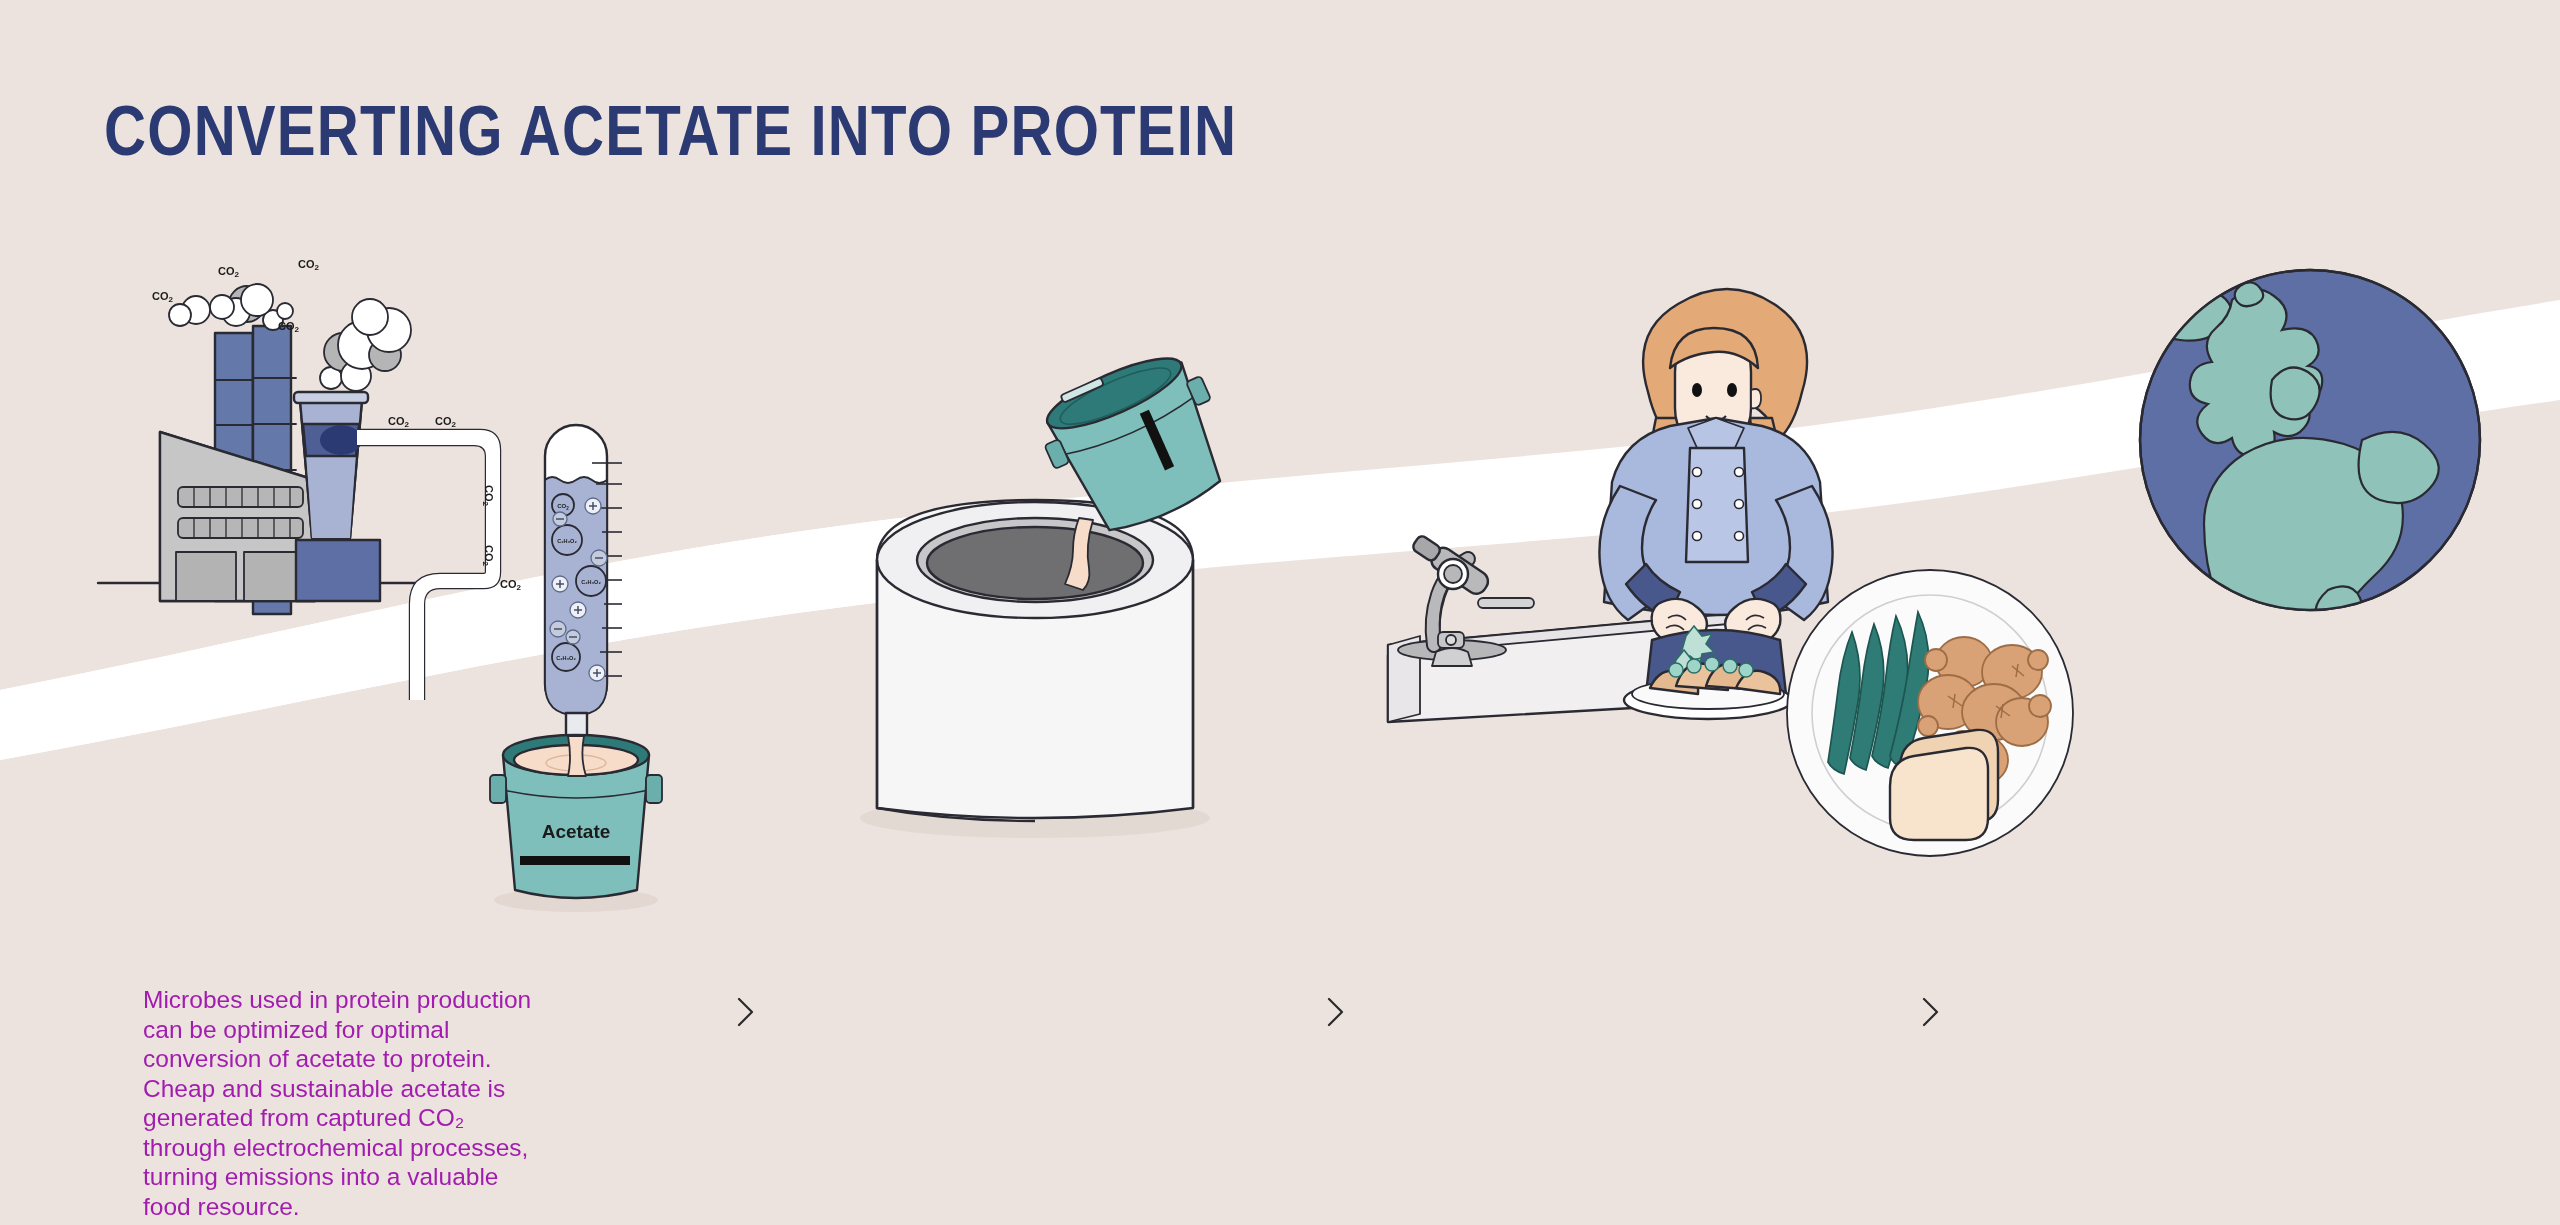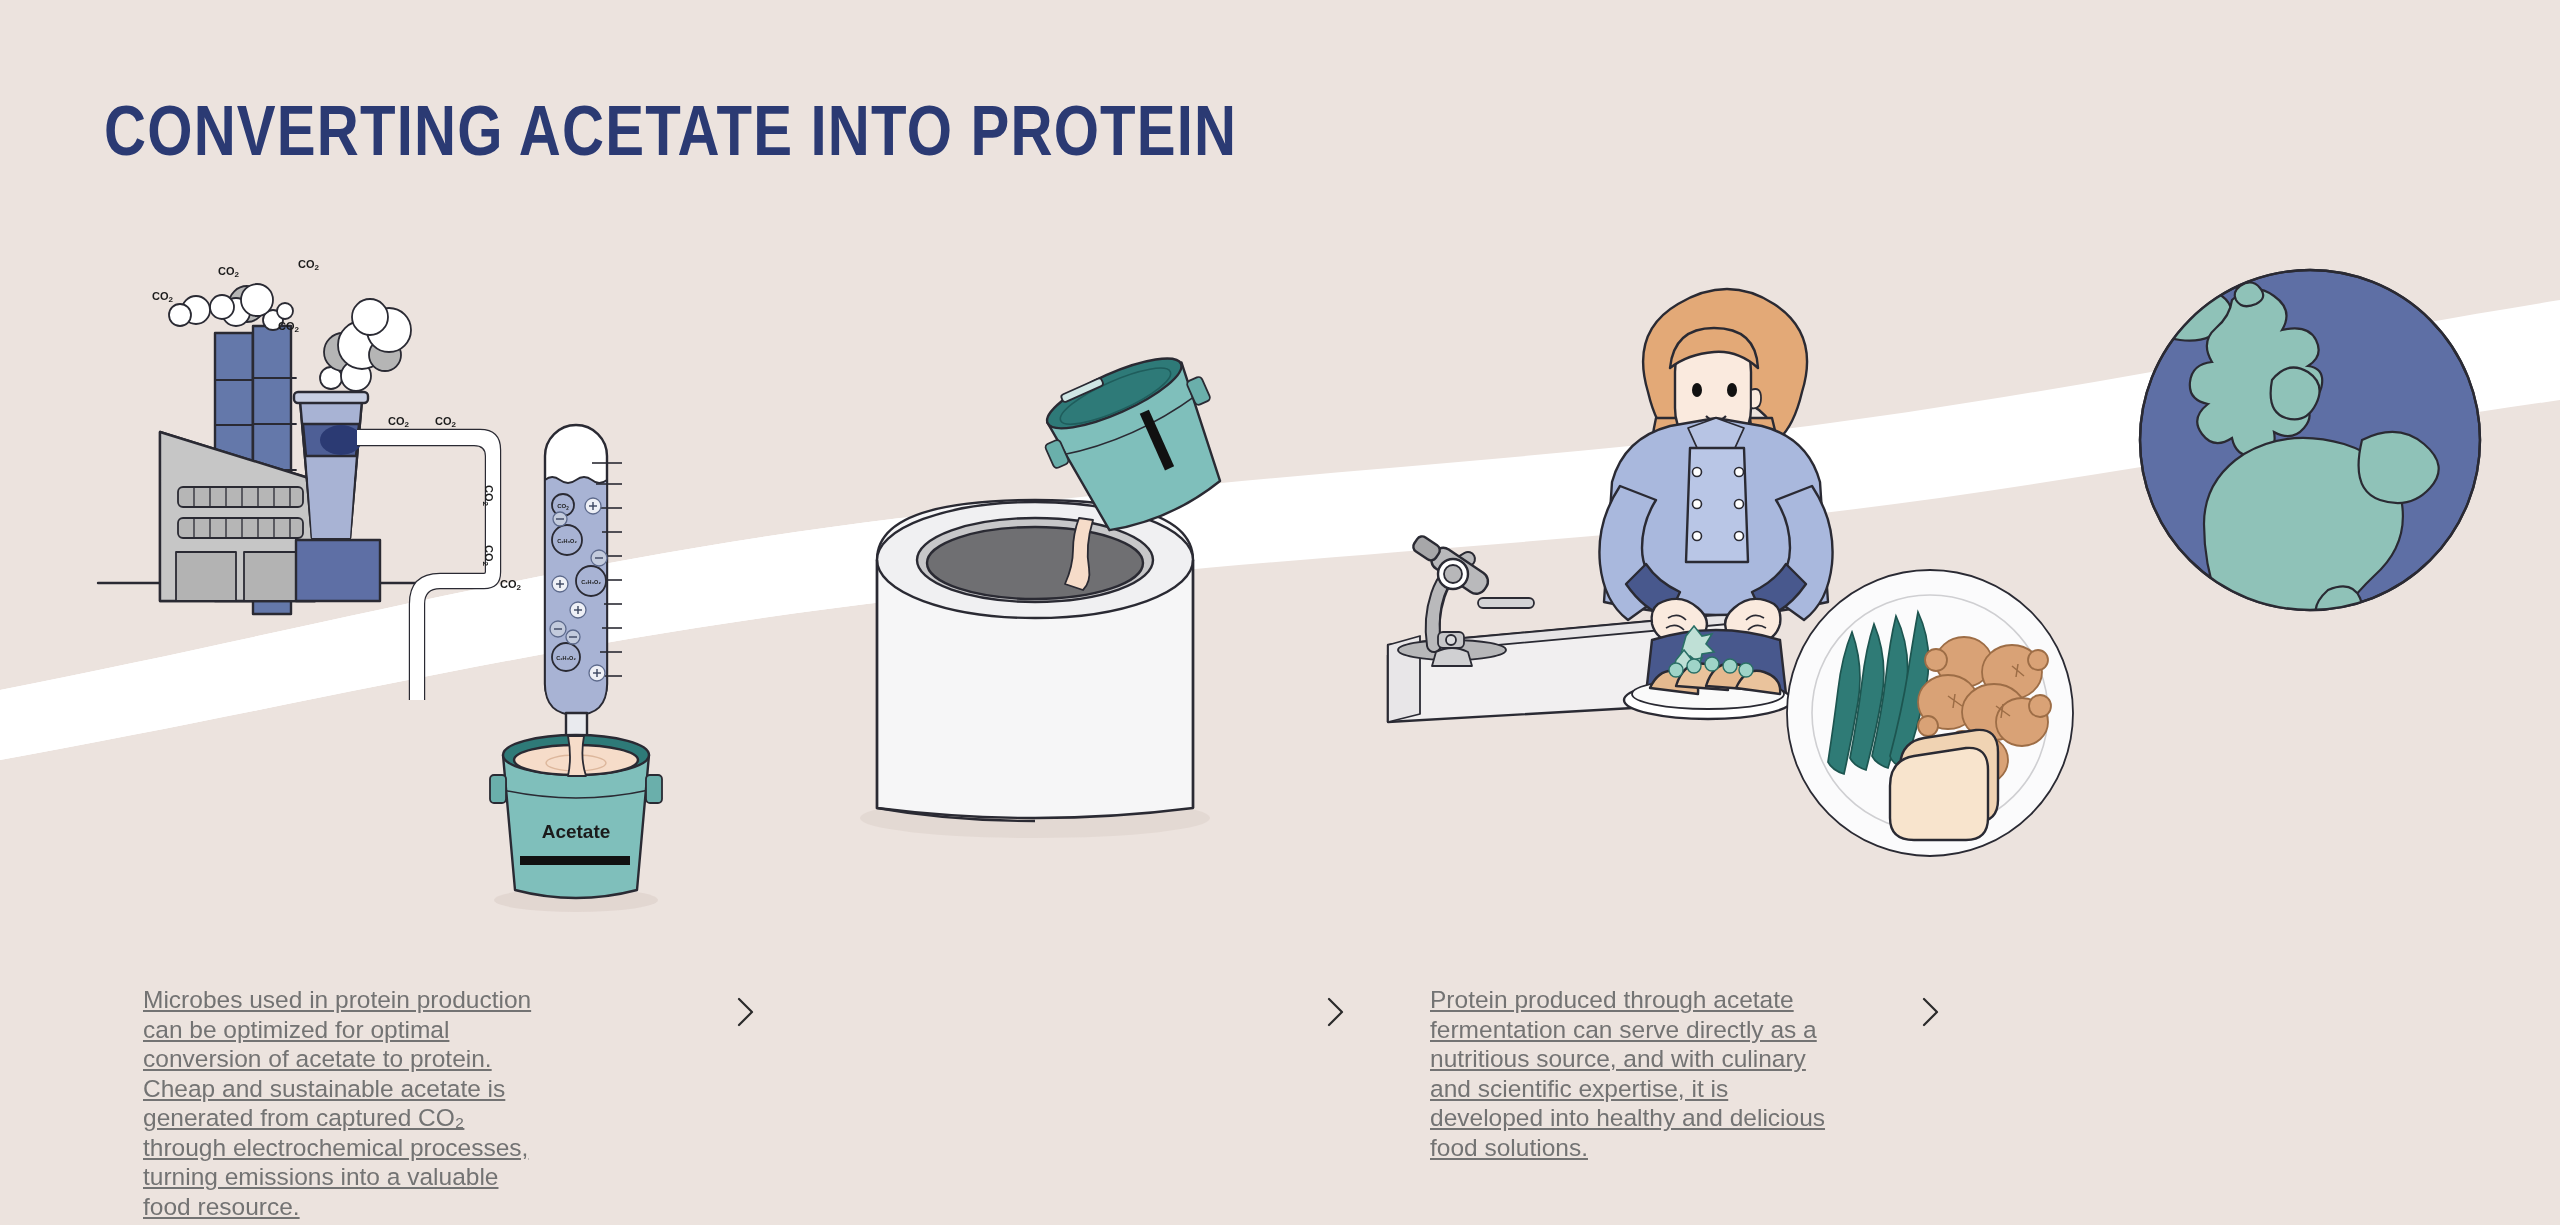--- a/index.html
+++ b/index.html
@@ -36,23 +36,22 @@
     position: absolute;
     left: 0; top: 985px;
     width: 2560px;
     height: 200px;
   }
   .caption {
     position: absolute;
     top: 0;
     font-size: 24.5px;
     line-height: 29.5px;
-    color: #737373;
+    color: #a21caf;
     font-family: "Liberation Sans", sans-serif;
-    text-decoration: underline;
   }
   .caption.c0 { left: 143px; width: 400px; }
   .caption.c1 { left: 853px; width: 400px; }
   .caption.c2 { left: 1430px; width: 400px; }
   .caption.c3 { left: 2010px; width: 420px; }
 
   .chev {
     position: absolute;
     top: 7px;
     width: 30px; height: 40px;
@@ -444,21 +443,20 @@
         <path d="M2328 590 q 24 -10 32 8 q 8 18 -10 30 q -18 12 -30 -4 q -12 -16 8 -34 Z"></path>
         <path d="M2240 286 q 12 -8 20 2 q 8 10 -4 16 q -14 6 -20 -4 q -4 -8 4 -14 Z"></path>
       </g>
       <circle cx="2310" cy="440" r="170" fill="none" class="ol"></circle>
     </g>
 
   </svg>
 
   <div class="caption-row">
     <p class="caption c0">Microbes used in protein production can be optimized for optimal conversion of acetate to protein. Cheap and sustainable acetate is generated from captured CO₂ through electrochemical processes, turning emissions into a valuable food resource.</p>
-    <p class="caption c2">Protein produced through acetate fermentation can serve directly as a nutritious source, and with culinary and scientific expertise, it is developed into healthy and delicious food solutions.</p>
 
     <span class="chev x0">
       <svg viewBox="0 0 30 40">
           <path d="M9 7 L 22 20 L 9 33" fill="none" stroke="#2b2b2b" stroke-width="2.2" stroke-linecap="round" stroke-linejoin="round"></path>
         </svg>
     </span>
     <span class="chev x1">
       <svg viewBox="0 0 30 40">
           <path d="M9 7 L 22 20 L 9 33" fill="none" stroke="#2b2b2b" stroke-width="2.2" stroke-linecap="round" stroke-linejoin="round"></path>
         </svg>

